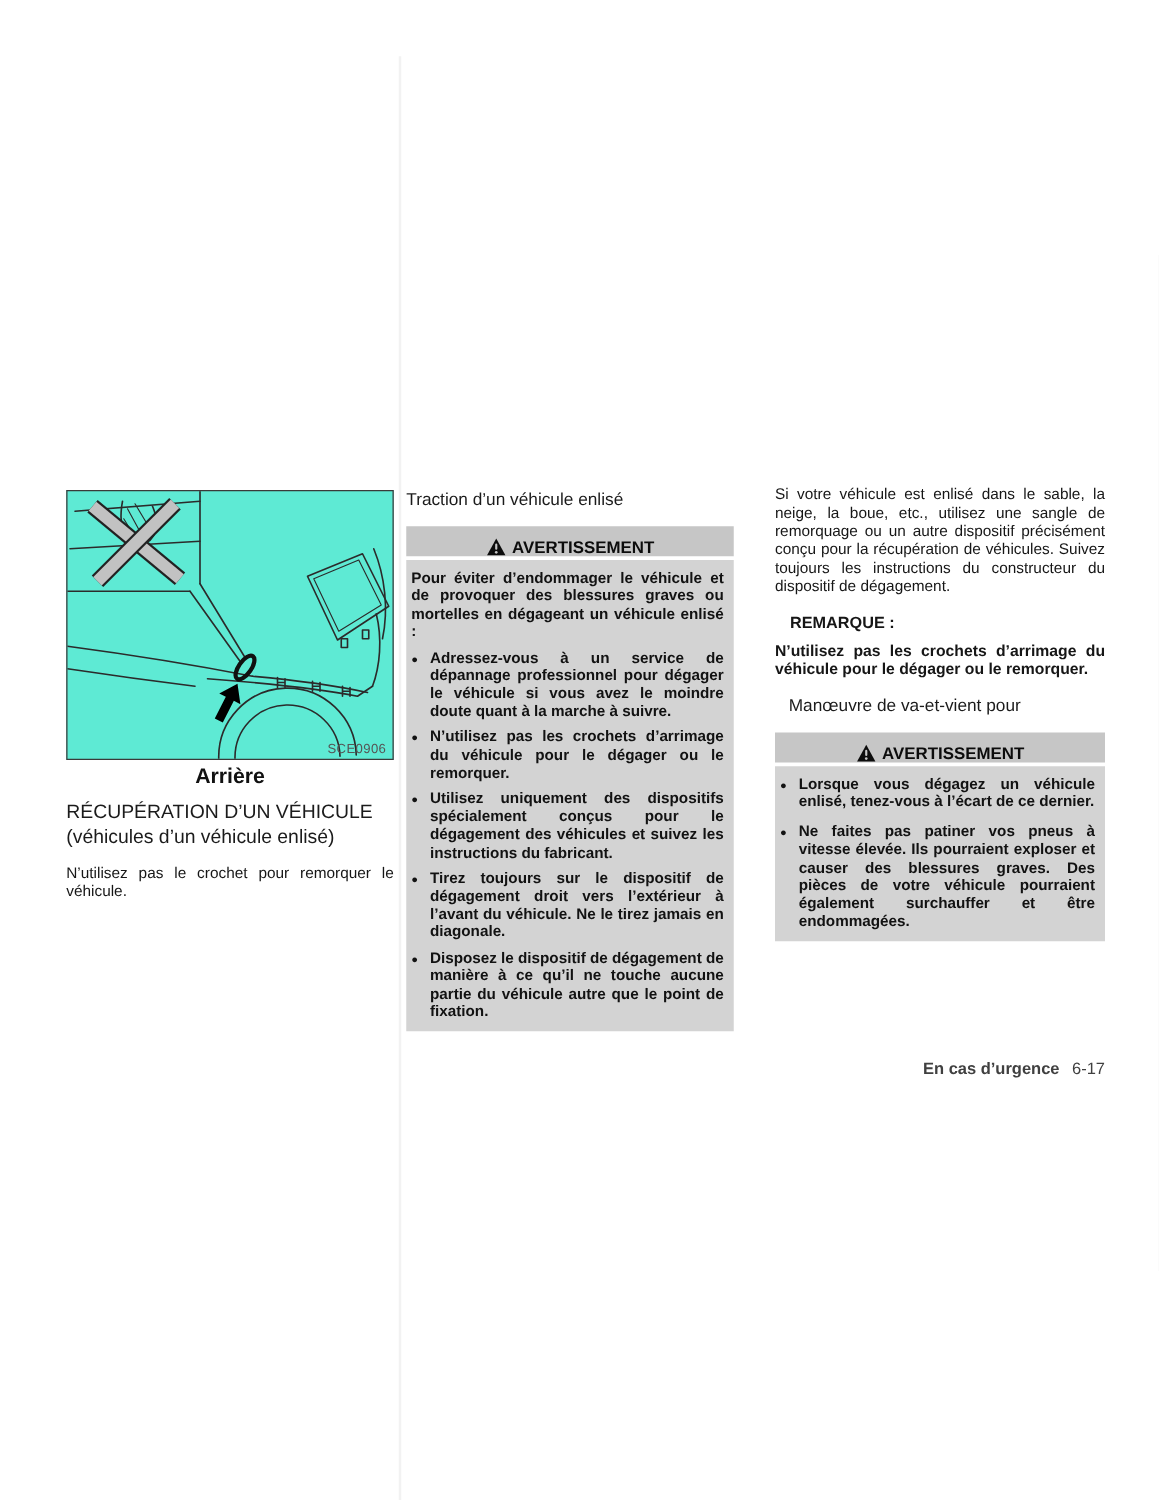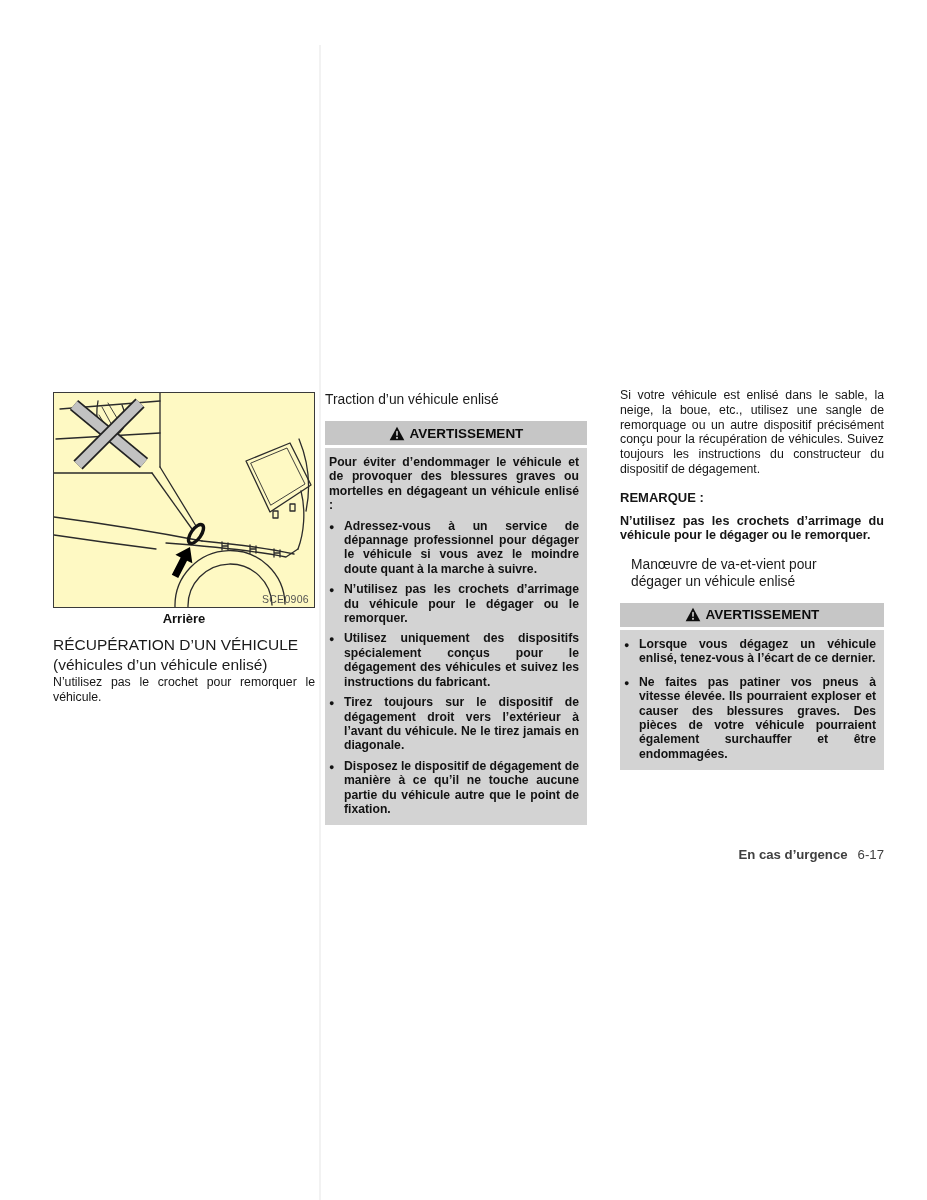--- a/index.html
+++ b/index.html
@@ -18,61 +18,61 @@
     background:#f2f2f2;
   }
   
   .col-left{position:absolute;left:53px;top:392px;width:262px;}
   .col-mid{position:absolute;left:325px;top:391px;width:262px;}
   .col-right{position:absolute;left:620px;top:388px;width:264px;}
 
   
   .figure-box{
     position:relative;width:260px;height:214px;
-    border:1px solid #3a3a3a;background:#fef9c3;
+    border:1px solid #3a3a3a;background:#5eead4;
   }
   .figure-box svg{display:block;width:100%;height:100%;}
   .figure-code{
     position:absolute;right:5px;bottom:2px;
     font-size:10.5px;color:#555;letter-spacing:.3px;
   }
   .figure-caption{
     margin-top:3px;text-align:center;
-    font-size:13px;font-weight:bold;color:#111;
+    font-size:17px;font-weight:bold;color:#111;
   }
   .left-heading{
     margin-top:9px;font-size:15.5px;line-height:20px;
     font-weight:400;color:#1b1b1b;
   }
-  .left-body{font-size:12.3px;line-height:14.8px;text-align:justify;}
+  .left-body{margin-top:11px;font-size:12.3px;line-height:14.8px;text-align:justify;}
 
   
   .sec-heading{font-size:13.8px;line-height:17px;font-weight:400;color:#1b1b1b;}
 
   
   .warnbox{margin-top:13px;}
   .warn-header{
     background:#c6c6c6;height:24px;
-    display:flex;align-items:center;justify-content:center;gap:5px;
+    display:flex;align-items:flex-end;justify-content:center;gap:5px;
     font-weight:bold;font-size:13.5px;color:#0c0c0c;
   }
   .warn-header svg{display:block;}
   .warn-body{
     margin-top:3px;background:#d3d3d3;
     padding:7px 8px 9px 4px;
     font-weight:bold;font-size:12.2px;line-height:14.4px;color:#121212;
   }
   .warn-intro{text-align:justify;}
   .wbullet{display:flex;margin-top:6px;}
   .wdot{flex:0 0 15px;font-size:9px;line-height:14.4px;padding-top:1px;}
   .wtext{flex:1;text-align:justify;}
 
   
   .right-intro{font-size:12.3px;line-height:14.8px;text-align:justify;}
-  .note-label{margin-top:13px;font-size:13px;font-weight:bold;}
+  .note-label{margin-top:13px;font-size:13px;font-weight:bold;margin-left:12px;}
   .note-body{margin-top:9px;font-size:12.6px;line-height:14.6px;font-weight:bold;text-align:justify;}
   .right-heading{margin-top:13px;margin-left:11px;}
 
   
   .footer{
     position:absolute;top:847px;right:43px;
     font-size:13.2px;color:#404040;
     display:flex;align-items:baseline;gap:10px;
   }
   .footer .sec{font-weight:bold;}
@@ -182,21 +182,20 @@
     </div>
   </div>
 
   <div class="col-right">
     <div class="right-intro">Si votre véhicule est enlisé dans le sable, la neige, la boue, etc., utilisez une sangle de remorquage ou un autre dispositif précisément conçu pour la récupération de véhicules. Suivez toujours les instructions du constructeur du dispositif de dégagement.</div>
     <div class="note-label">REMARQUE :</div>
     <div class="note-body">N’utilisez pas les crochets d’arrimage du véhicule pour le dégager ou le remorquer.</div>
 
     <div class="sec-heading right-heading">
       <div>Manœuvre de va-et-vient pour</div>
-      <div>dégager un véhicule enlisé</div>
     </div>
 
     <div class="warnbox">
       <div class="warn-header">
         <svg width="16" height="15" viewBox="0 0 24 22">
           <path d="M12 1 L23 21 H1 Z" fill="#0c0c0c"></path>
           <rect x="10.7" y="7" width="2.6" height="7.5" rx="1.3" fill="#c6c6c6"></rect>
           <circle cx="12" cy="17.5" r="1.6" fill="#c6c6c6"></circle>
         </svg>
         <span>AVERTISSEMENT</span>

